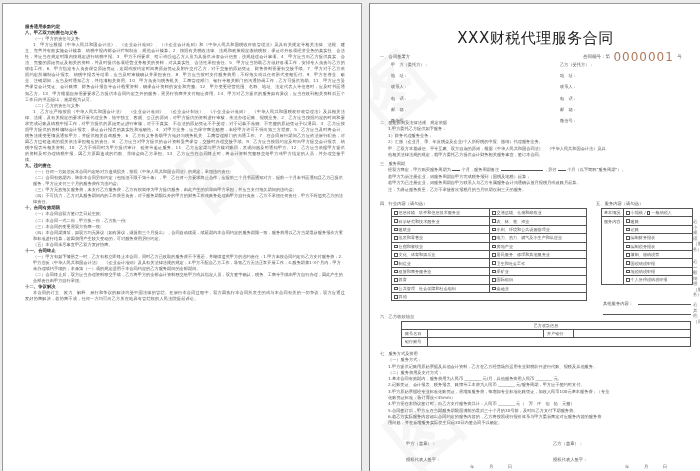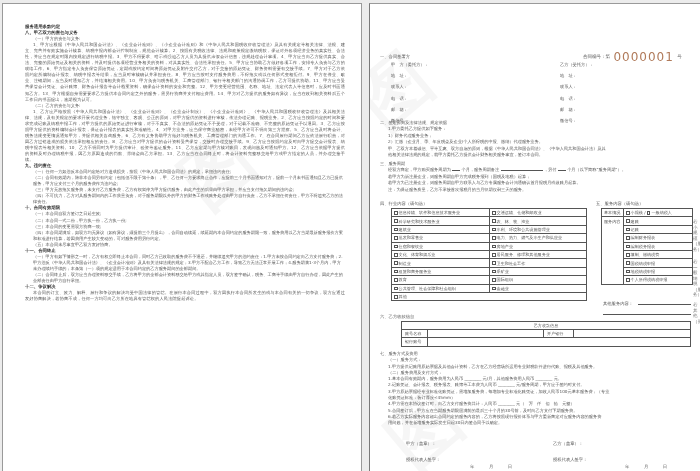--- a/index.html
+++ b/index.html
@@ -73,20 +73,21 @@
     <div class="li">（二）合同终止后，双方应当办理资料移交手续，乙方将甲方的全部会计资料移交给甲方或其指定人员，双方签字确认，税务、工商等手续由甲方自行办理，因此产生的全部责任由甲方自行承担。</div>
     <div class="h">十二、争议解决</div>
     <p>本合同的订立、效力、解释、履行和争议的解决均受中国法律的管辖。在履行本合同过程中，双方因执行本合同所发生的或与本合同有关的一切争议，双方应通过友好协商解决，若协商不成，任何一方均可向乙方所在地具有管辖权的人民法院提起诉讼。</p>
   </div>
 </div>
 
 <div class="page" id="right-page">
   <div class="watermark" style="left:-10px;top:40px;">图</div>
   <div class="watermark" style="left:20px;top:380px;">图</div>
 
+  <div class="title">XXX财税代理服务合同</div>
 
   <div class="rp-text" style="left:10px;top:50px;">一、合同签署方</div>
   <div class="contract-no">
     <span>合同编号：第</span>
     <span class="num">0000001</span>
     <span>号</span>
   </div>
 
   <div class="party-col" style="left:21px;top:55px;">
     <div>甲　方（委托方）：</div>

